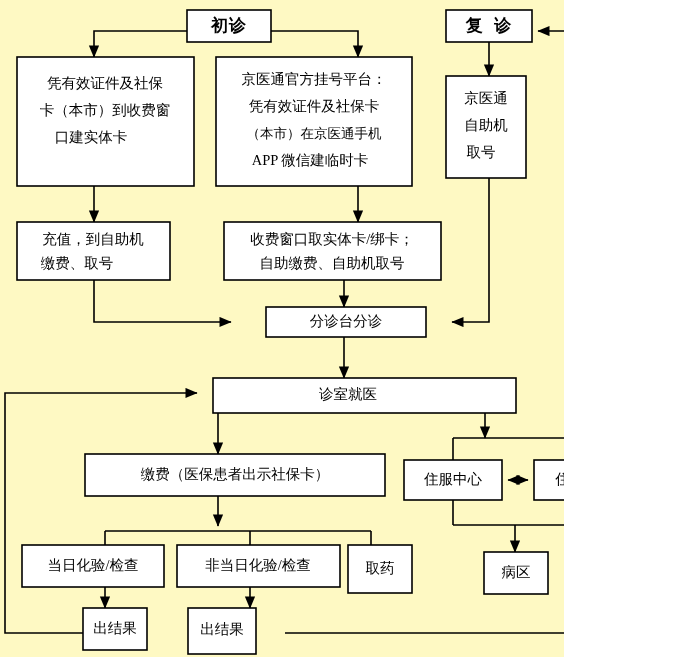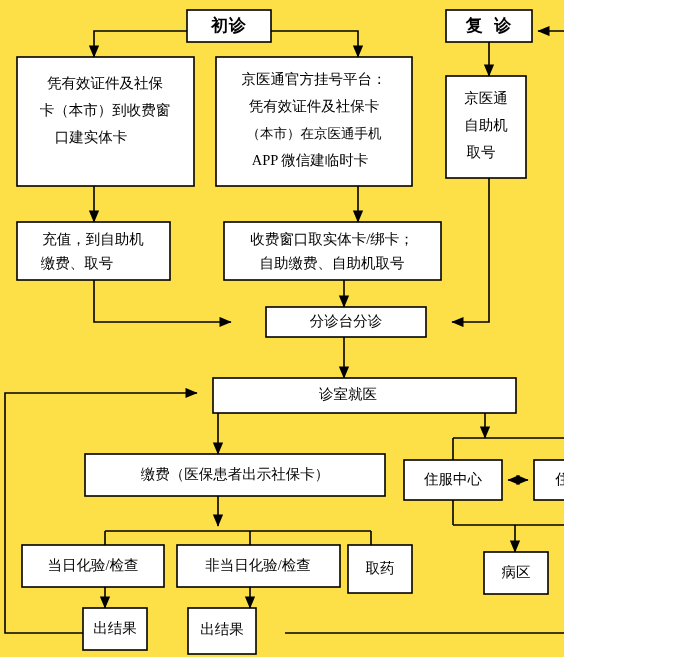--- a/index.html
+++ b/index.html
@@ -4,21 +4,21 @@
 <style>
   html, body {
     margin: 0;
     padding: 0;
     background: #ffffff;
   }
   #chart-root {
     position: relative;
     width: 564px;
     height: 657px;
-    background: #fde047;
+    background: #fef9c3;
     font-family: "Liberation Serif", "DejaVu Serif", serif;
     overflow: hidden;
   }
   svg#flow {
     position: absolute;
     left: 0;
     top: 0;
     width: 698px;
     height: 657px;
   }

